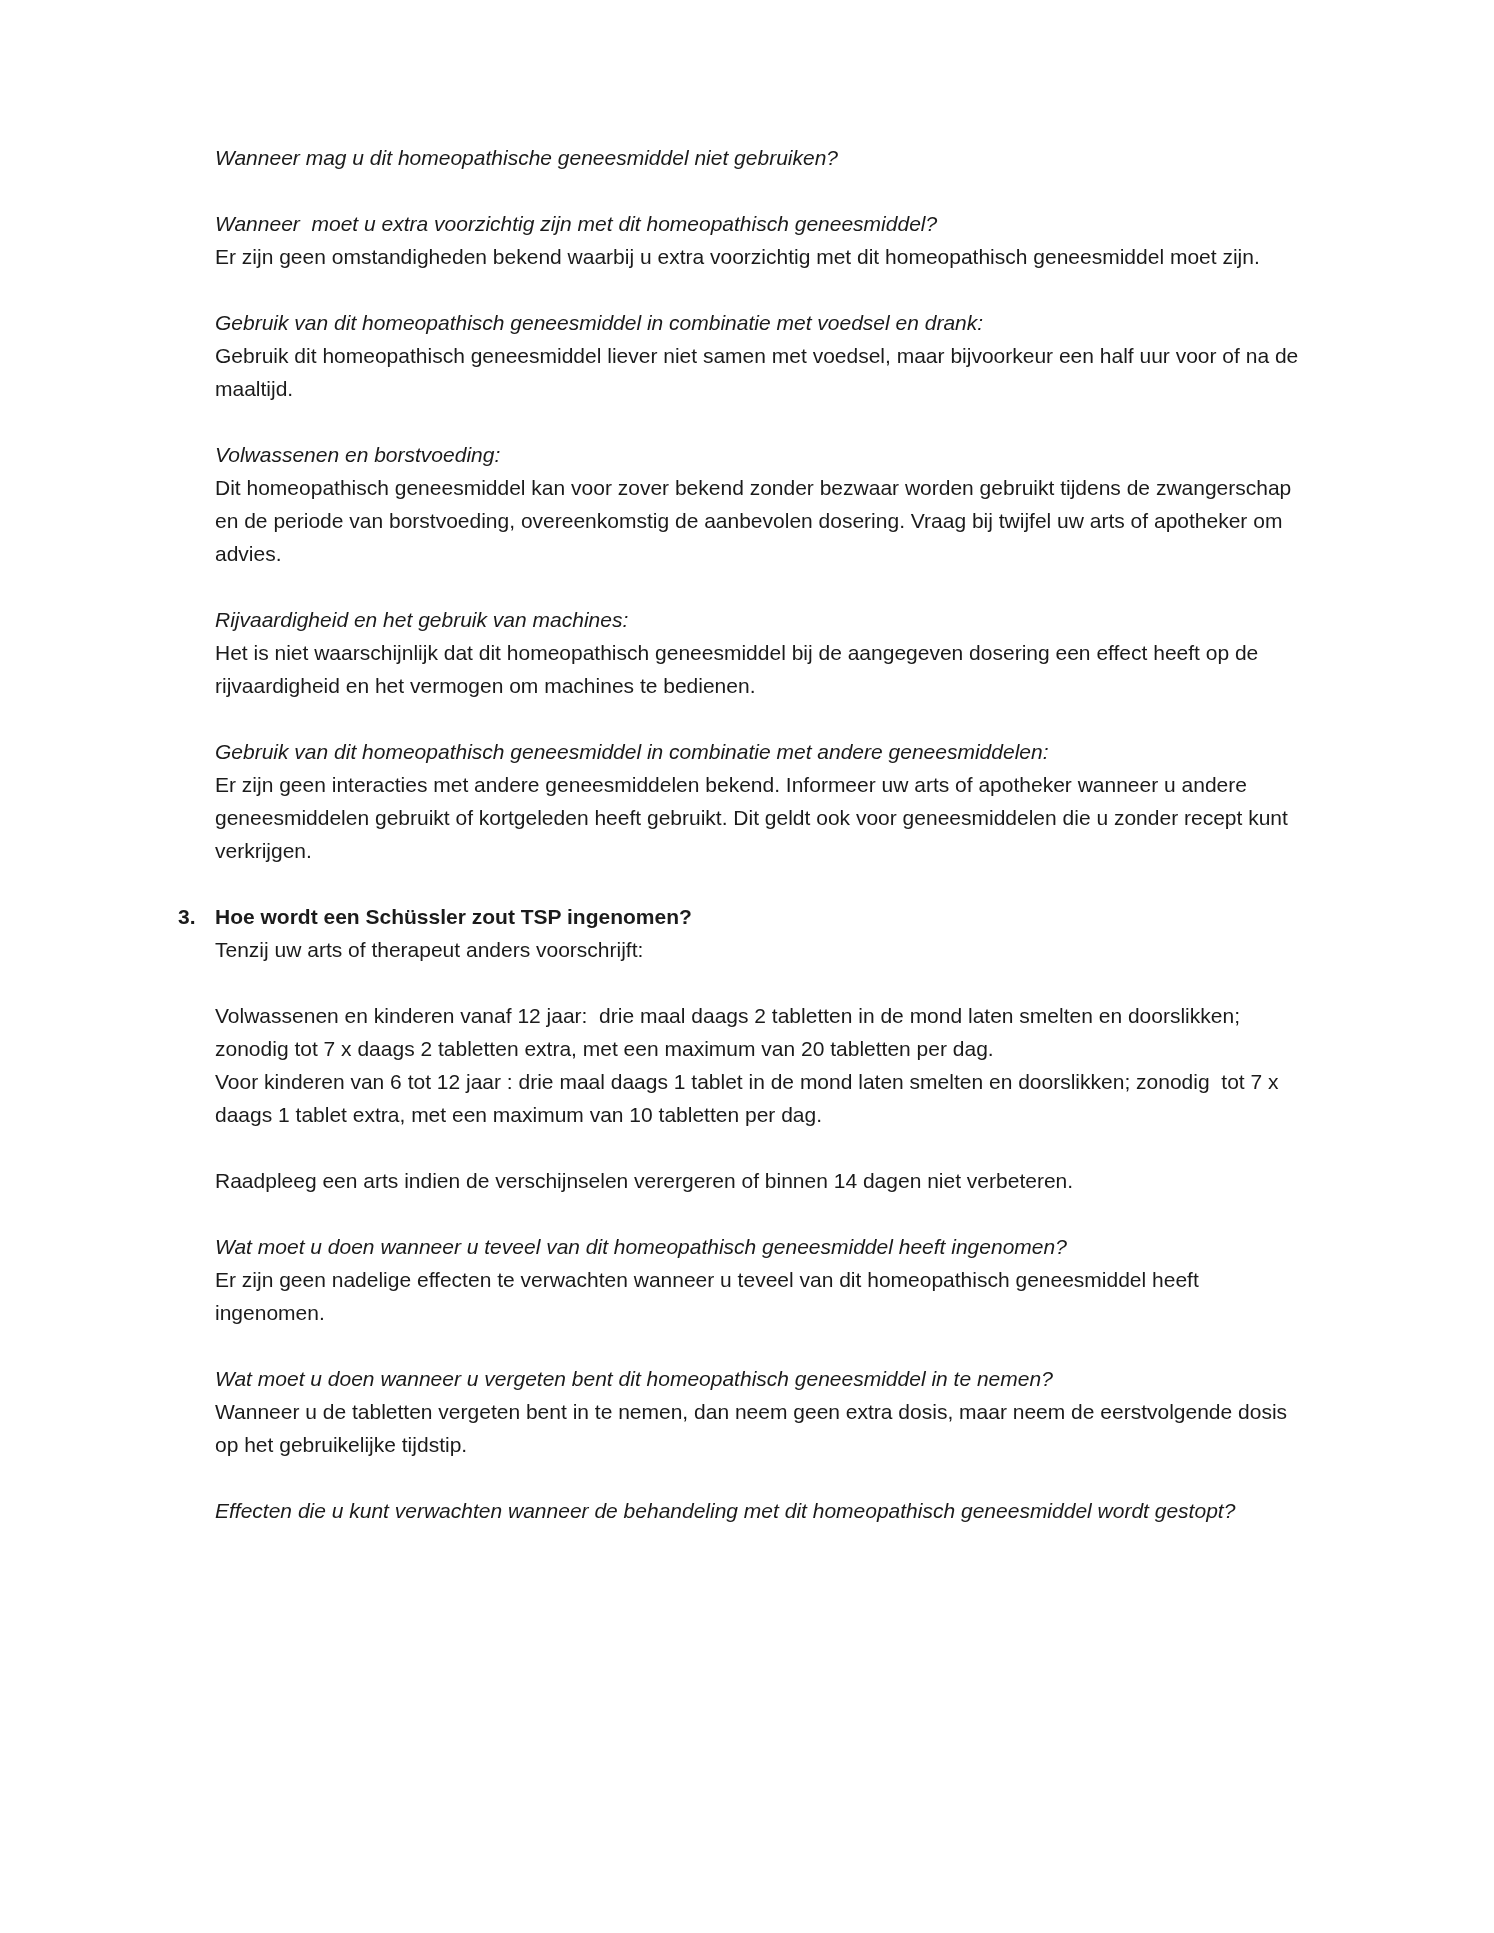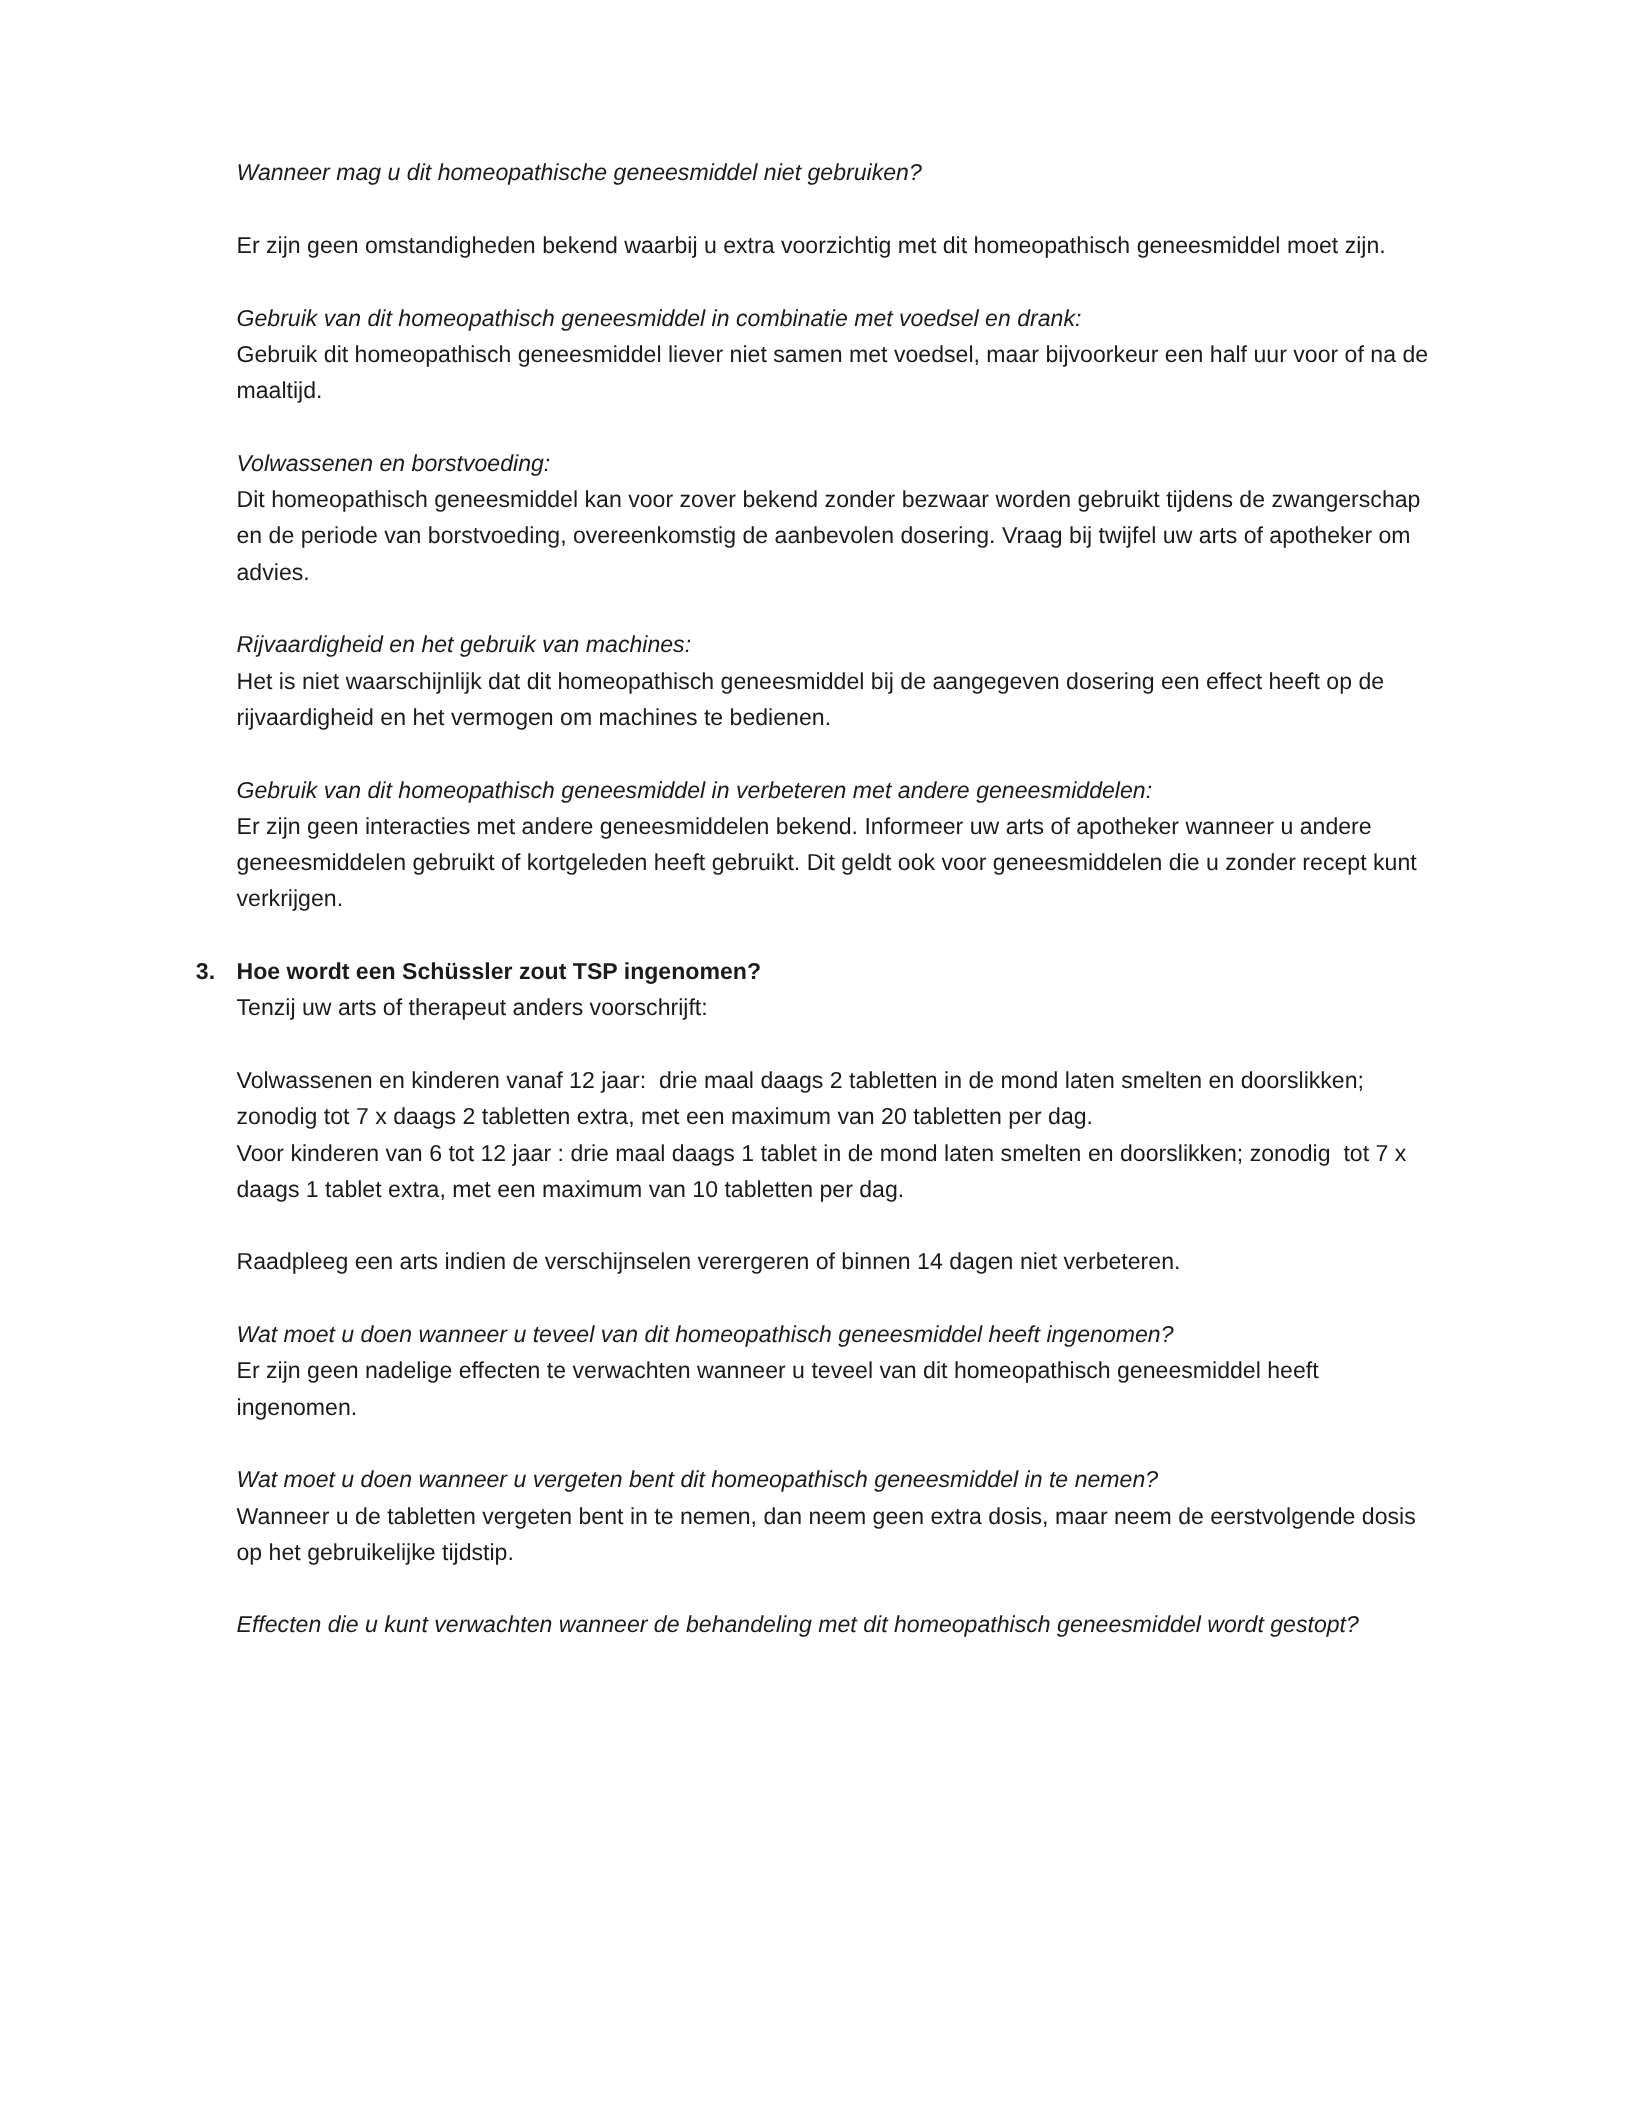--- a/index.html
+++ b/index.html
@@ -50,40 +50,41 @@
 </head>
 <body>
 
 <div class="page">
 
   <section class="block">
     <p class="heading-italic">Wanneer mag u dit homeopathische geneesmiddel niet gebruiken?</p>
   </section>
 
   <section class="block">
+    <p class="heading-italic">Wanneer  moet u extra voorzichtig zijn met dit homeopathisch geneesmiddel?</p>
     <p>Er zijn geen omstandigheden bekend waarbij u extra voorzichtig met dit homeopathisch geneesmiddel moet zijn.</p>
   </section>
 
   <section class="block">
     <p class="heading-italic">Gebruik van dit homeopathisch geneesmiddel in combinatie met voedsel en drank:</p>
     <p>Gebruik dit homeopathisch geneesmiddel liever niet samen met voedsel, maar bijvoorkeur een half uur voor of na de maaltijd.</p>
   </section>
 
   <section class="block">
     <p class="heading-italic">Volwassenen en borstvoeding:</p>
     <p>Dit homeopathisch geneesmiddel kan voor zover bekend zonder bezwaar worden gebruikt tijdens de zwangerschap en de periode van borstvoeding, overeenkomstig de aanbevolen dosering. Vraag bij twijfel uw arts of apotheker om advies.</p>
   </section>
 
   <section class="block">
     <p class="heading-italic">Rijvaardigheid en het gebruik van machines:</p>
     <p>Het is niet waarschijnlijk dat dit homeopathisch geneesmiddel bij de aangegeven dosering een effect heeft op de rijvaardigheid en het vermogen om machines te bedienen.</p>
   </section>
 
   <section class="block">
-    <p class="heading-italic">Gebruik van dit homeopathisch geneesmiddel in verbeteren met andere geneesmiddelen:</p>
+    <p class="heading-italic">Gebruik van dit homeopathisch geneesmiddel in combinatie met andere geneesmiddelen:</p>
     <p>Er zijn geen interacties met andere geneesmiddelen bekend. Informeer uw arts of apotheker wanneer u andere geneesmiddelen gebruikt of kortgeleden heeft gebruikt. Dit geldt ook voor geneesmiddelen die u zonder recept kunt verkrijgen.</p>
   </section>
 
   <section class="block">
     <div class="numrow">
       <span class="num">3.</span>
       <span>Hoe wordt een Schüssler zout TSP ingenomen?</span>
     </div>
     <p>Tenzij uw arts of therapeut anders voorschrijft:</p>
   </section>

